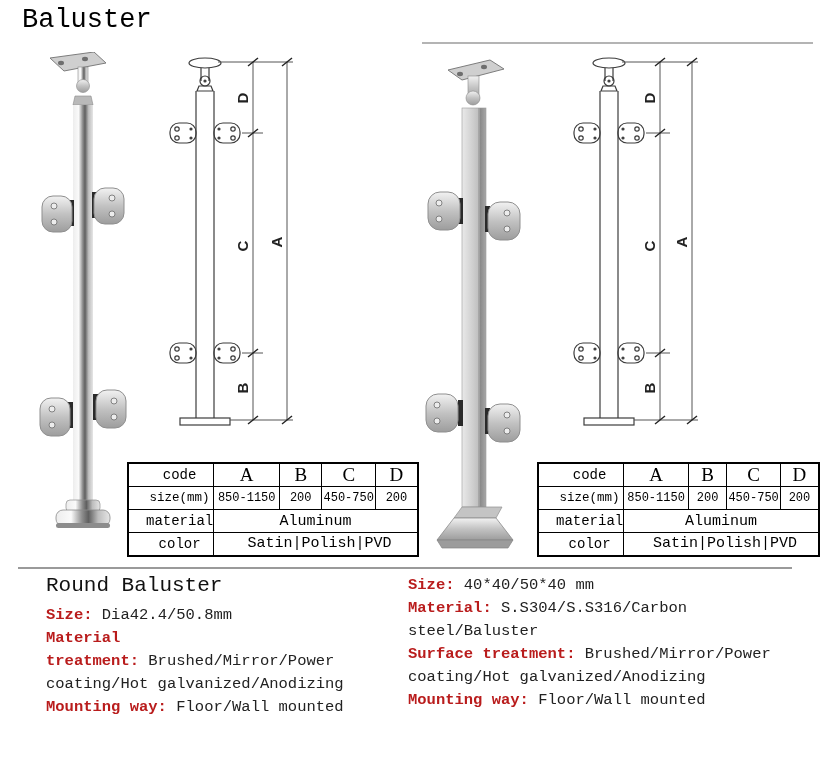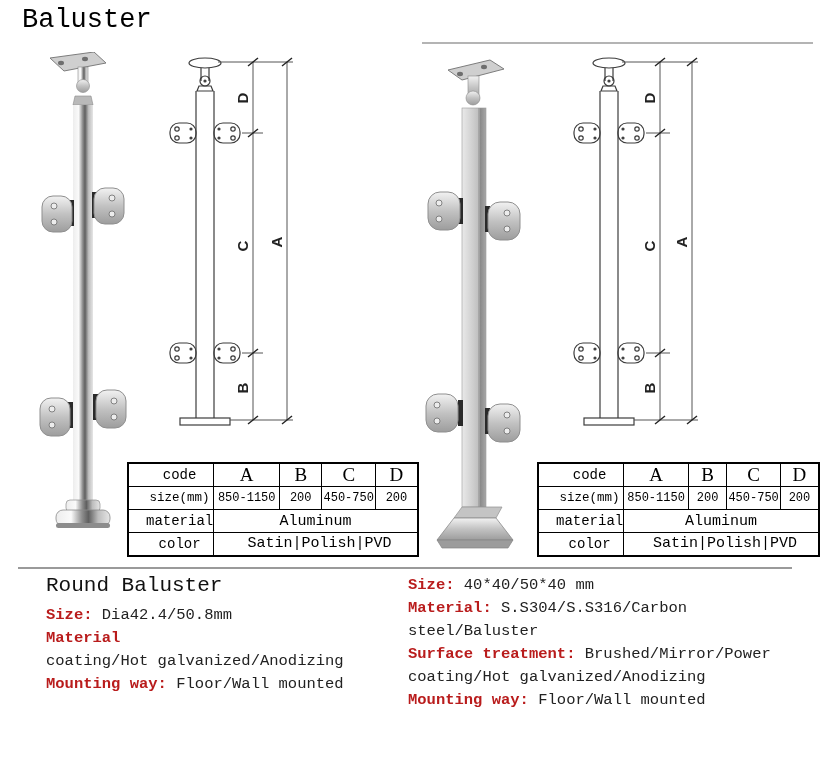--- a/index.html
+++ b/index.html
@@ -327,20 +327,21 @@
     </tr>
   </tbody>
     </table>
 
   <div class="section-divider"></div>
 
   <div class="desc desc-left">
     <div class="desc-heading">Round Baluster</div>
     <div class="spec-line"><b>Size:</b><span> Dia42.4/50.8mm</span></div>
     <div class="spec-line"><b>Material</b><span></span></div>
+    <div class="spec-line"><b>treatment:</b><span> Brushed/Mirror/Power</span></div>
     <div class="spec-line"><b></b><span>coating/Hot galvanized/Anodizing</span></div>
     <div class="spec-line"><b>Mounting way:</b><span> Floor/Wall mounted</span></div>
   </div>
 
   <div class="desc desc-right">
     <div class="spec-line"><b>Size:</b><span> 40*40/50*40 mm</span></div>
     <div class="spec-line"><b>Material:</b><span> S.S304/S.S316/Carbon</span></div>
     <div class="spec-line"><b></b><span>steel/Baluster</span></div>
     <div class="spec-line"><b>Surface treatment:</b><span> Brushed/Mirror/Power</span></div>
     <div class="spec-line"><b></b><span>coating/Hot galvanized/Anodizing</span></div>

